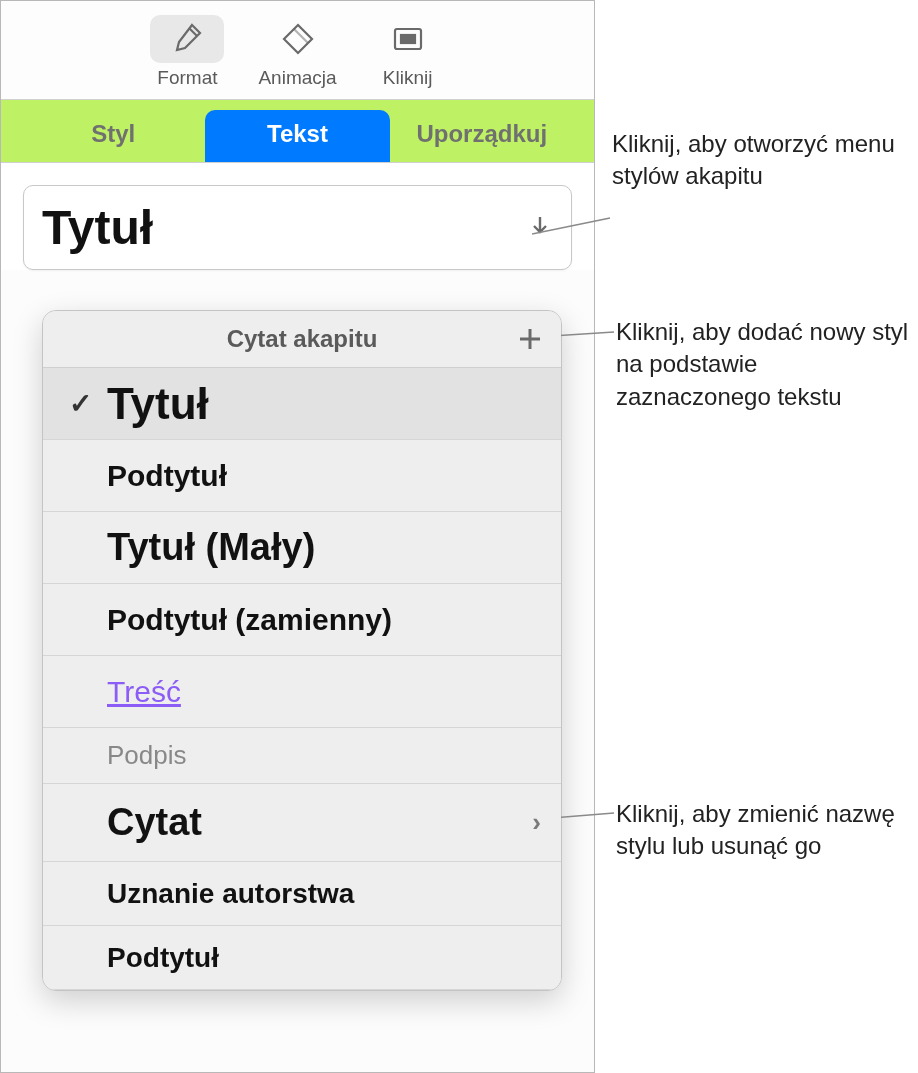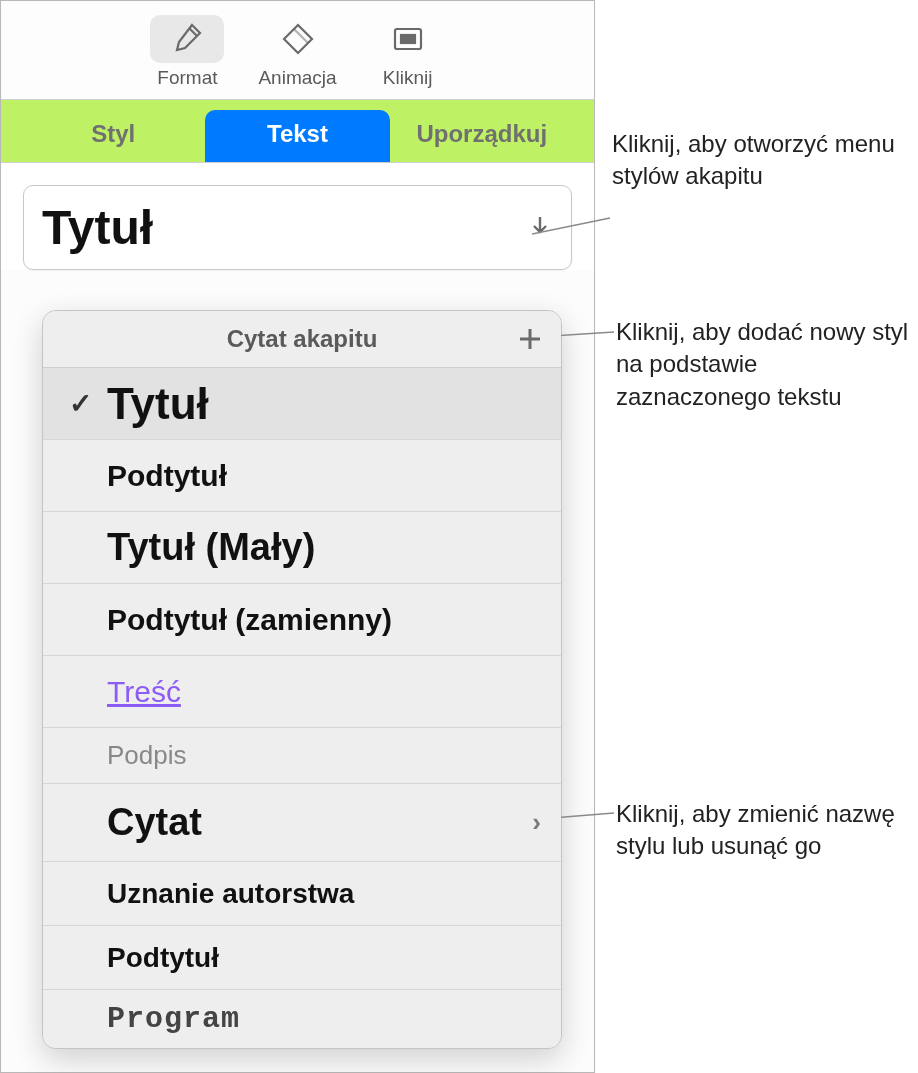--- a/index.html
+++ b/index.html
@@ -276,23 +276,20 @@
     <div class="style-row s-cytat">
       <span>Cytat</span>
       <span class="arrow">›</span>
     </div>
     <div class="style-row s-uznanie">
       <span>Uznanie autorstwa</span>
     </div>
     <div class="style-row s-naglowek">
       <span>Podtytuł</span>
     </div>
-    <div class="style-row s-program">
-      <span>Program</span>
-    </div>
   </div>
 </div>
 
 <div class="callout" style="left:612px; top:128px;">Kliknij, aby otworzyć menu stylów akapitu</div>
 <svg style="position:absolute; left:532px; top:216px; width:88px; height:20px;">
   <line x1="0" y1="18" x2="78" y2="2" stroke="#8a8a8a" stroke-width="1.5"></line>
 </svg>
 
 <div class="callout" style="left:616px; top:316px;">Kliknij, aby dodać nowy styl na podstawie zaznaczonego tekstu</div>
 <svg style="position:absolute; left:552px; top:330px; width:66px; height:12px;">

